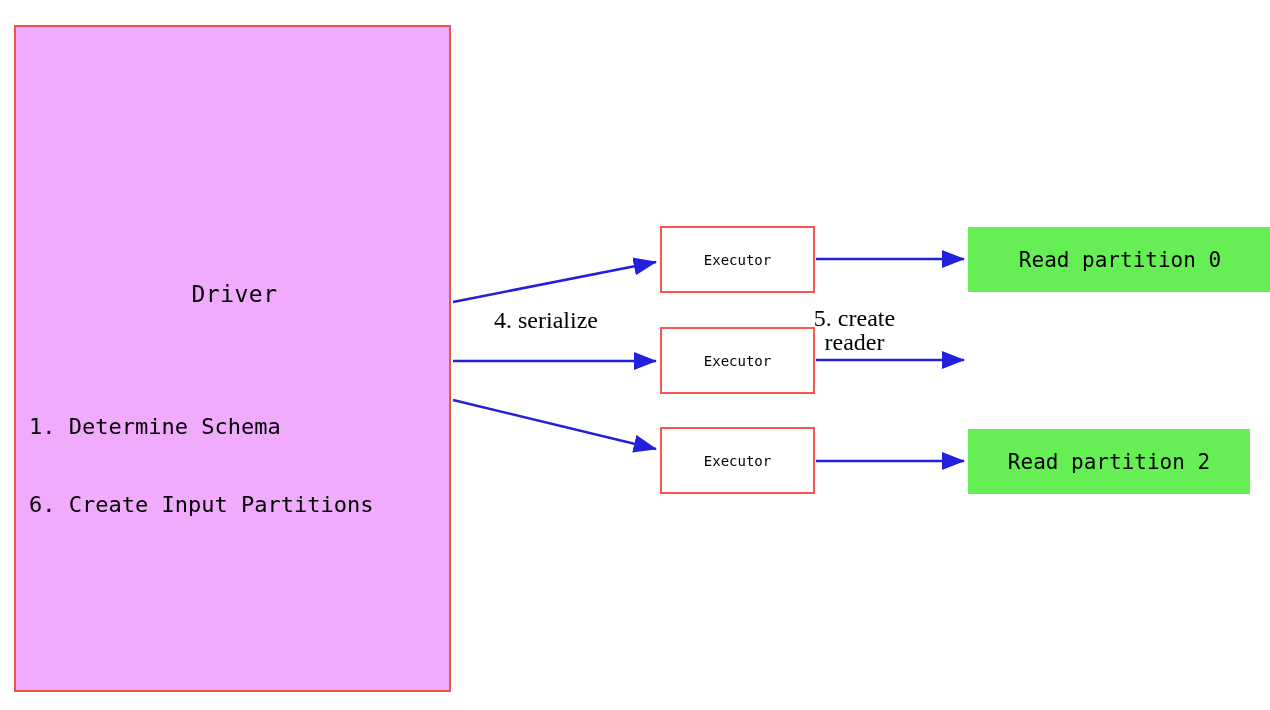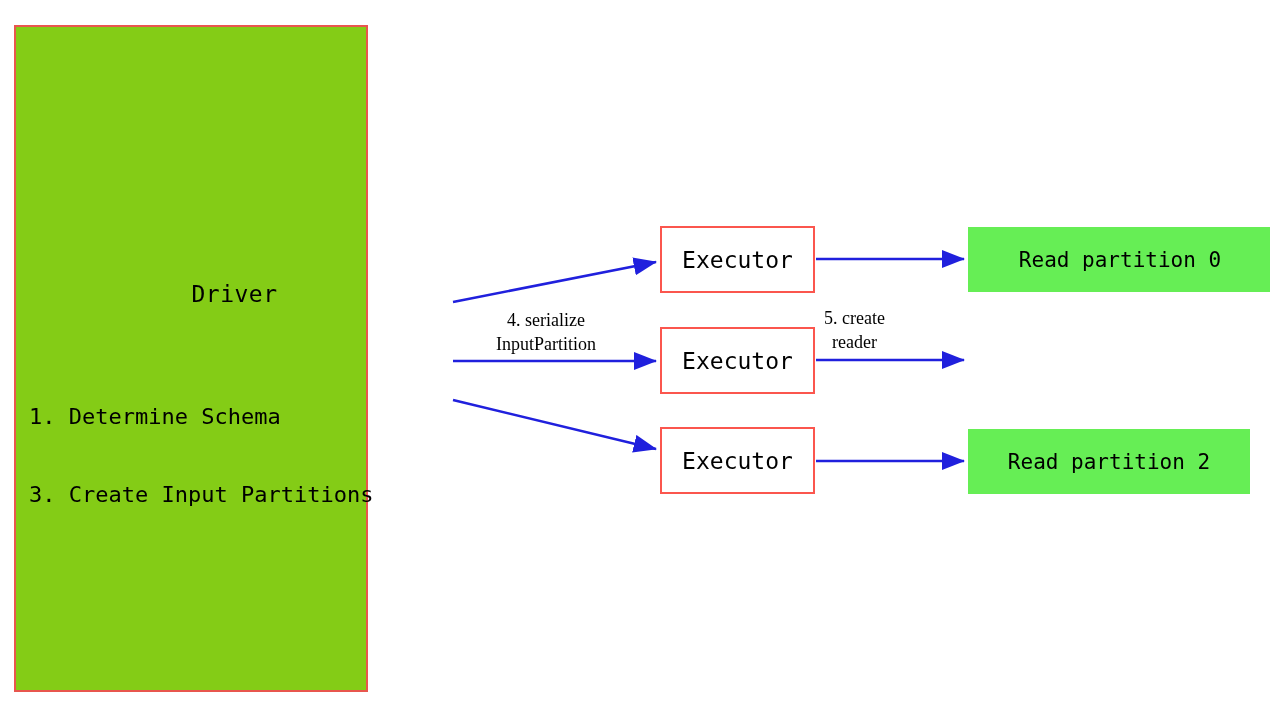--- a/index.html
+++ b/index.html
@@ -14,41 +14,41 @@
     background: #ffffff;
     overflow: hidden;
     font-family: "Liberation Sans", sans-serif;
   }
 
   
   .driver-box {
     position: absolute;
     left: 14px;
     top: 25px;
-    width: 354px;
+    width: 437px;
     height: 667px;
     box-sizing: border-box;
     border: 2px solid #e8564e;
-    background: #84cc16;
+    background: #f0abfc;
   }
   .driver-title {
     position: absolute;
     left: 0;
     top: 254px;
     width: 437px;
     text-align: center;
     font-family: "DejaVu Sans Mono", "Liberation Mono", monospace;
     font-size: 23px;
     color: #000000;
     letter-spacing: 0.5px;
   }
   .driver-steps {
     position: absolute;
     left: 13px;
-    top: 325px;
+    top: 335px;
     font-family: "DejaVu Sans Mono", "Liberation Mono", monospace;
     font-size: 22px;
     line-height: 26px;
     color: #000000;
     white-space: pre;
   }
   .driver-steps div { white-space: pre; }
 
   
   .executor-box {
@@ -60,21 +60,21 @@
     border: 2px solid #fb564e;
     background: #ffffff;
   }
   .executor-box .label {
     position: absolute;
     left: 0; right: 0;
     top: 50%;
     transform: translateY(-50%);
     text-align: center;
     font-family: "DejaVu Sans Mono", "Liberation Mono", monospace;
-    font-size: 23px;
+    font-size: 14px;
     color: #000000;
   }
   #executor-0 { top: 226px; }
   #executor-1 { top: 327px; }
   #executor-2 { top: 427px; }
 
   
   .partition-box {
     position: absolute;
     left: 968px;
@@ -95,21 +95,21 @@
   }
   #partition-0 { top: 227px; padding-left: 22px; }
   #partition-1 { top: 328px; }
   #partition-2 { top: 429px; }
 
   
   .edge-label {
     position: absolute;
     text-align: center;
     font-family: "Liberation Serif", "DejaVu Serif", serif;
-    font-size: 18px;
+    font-size: 24px;
     line-height: 24px;
     color: #000000;
     background: transparent;
   }
   #label-serialize {
     left: 455px;
     top: 308px;
     width: 182px;
   }
   #label-create-reader {
@@ -130,21 +130,21 @@
 </style>
 </head>
 <body>
 
 <div id="canvas">
 
   <div class="driver-box">
     <div class="driver-title">Driver</div>
     <div class="driver-steps">
       <div>1. Determine Schema</div>
-      <div>3. Create Input Partitions</div>
+      <div>6. Create Input Partitions</div>
     </div>
   </div>
 
   <div class="executor-box" id="executor-0">
     <span class="label">Executor</span>
   </div>
   <div class="executor-box" id="executor-1">
     <span class="label">Executor</span>
   </div>
   <div class="executor-box" id="executor-2">
@@ -173,21 +173,20 @@
 
     <line x1="816" y1="259" x2="964" y2="259" stroke="#2020dd" stroke-width="2.6" marker-end="url(#arrowhead)"></line>
 
     <line x1="816" y1="360" x2="964" y2="360" stroke="#2020dd" stroke-width="2.6" marker-end="url(#arrowhead)"></line>
 
     <line x1="816" y1="461" x2="964" y2="461" stroke="#2020dd" stroke-width="2.6" marker-end="url(#arrowhead)"></line>
   </svg>
 
   <div class="edge-label" id="label-serialize">
     <div>4. serialize</div>
-    <div>InputPartition</div>
   </div>
 
   <div class="edge-label" id="label-create-reader">
     <div>5. create</div>
     <div>reader</div>
   </div>
 
 </div>
 
 </body></html>

